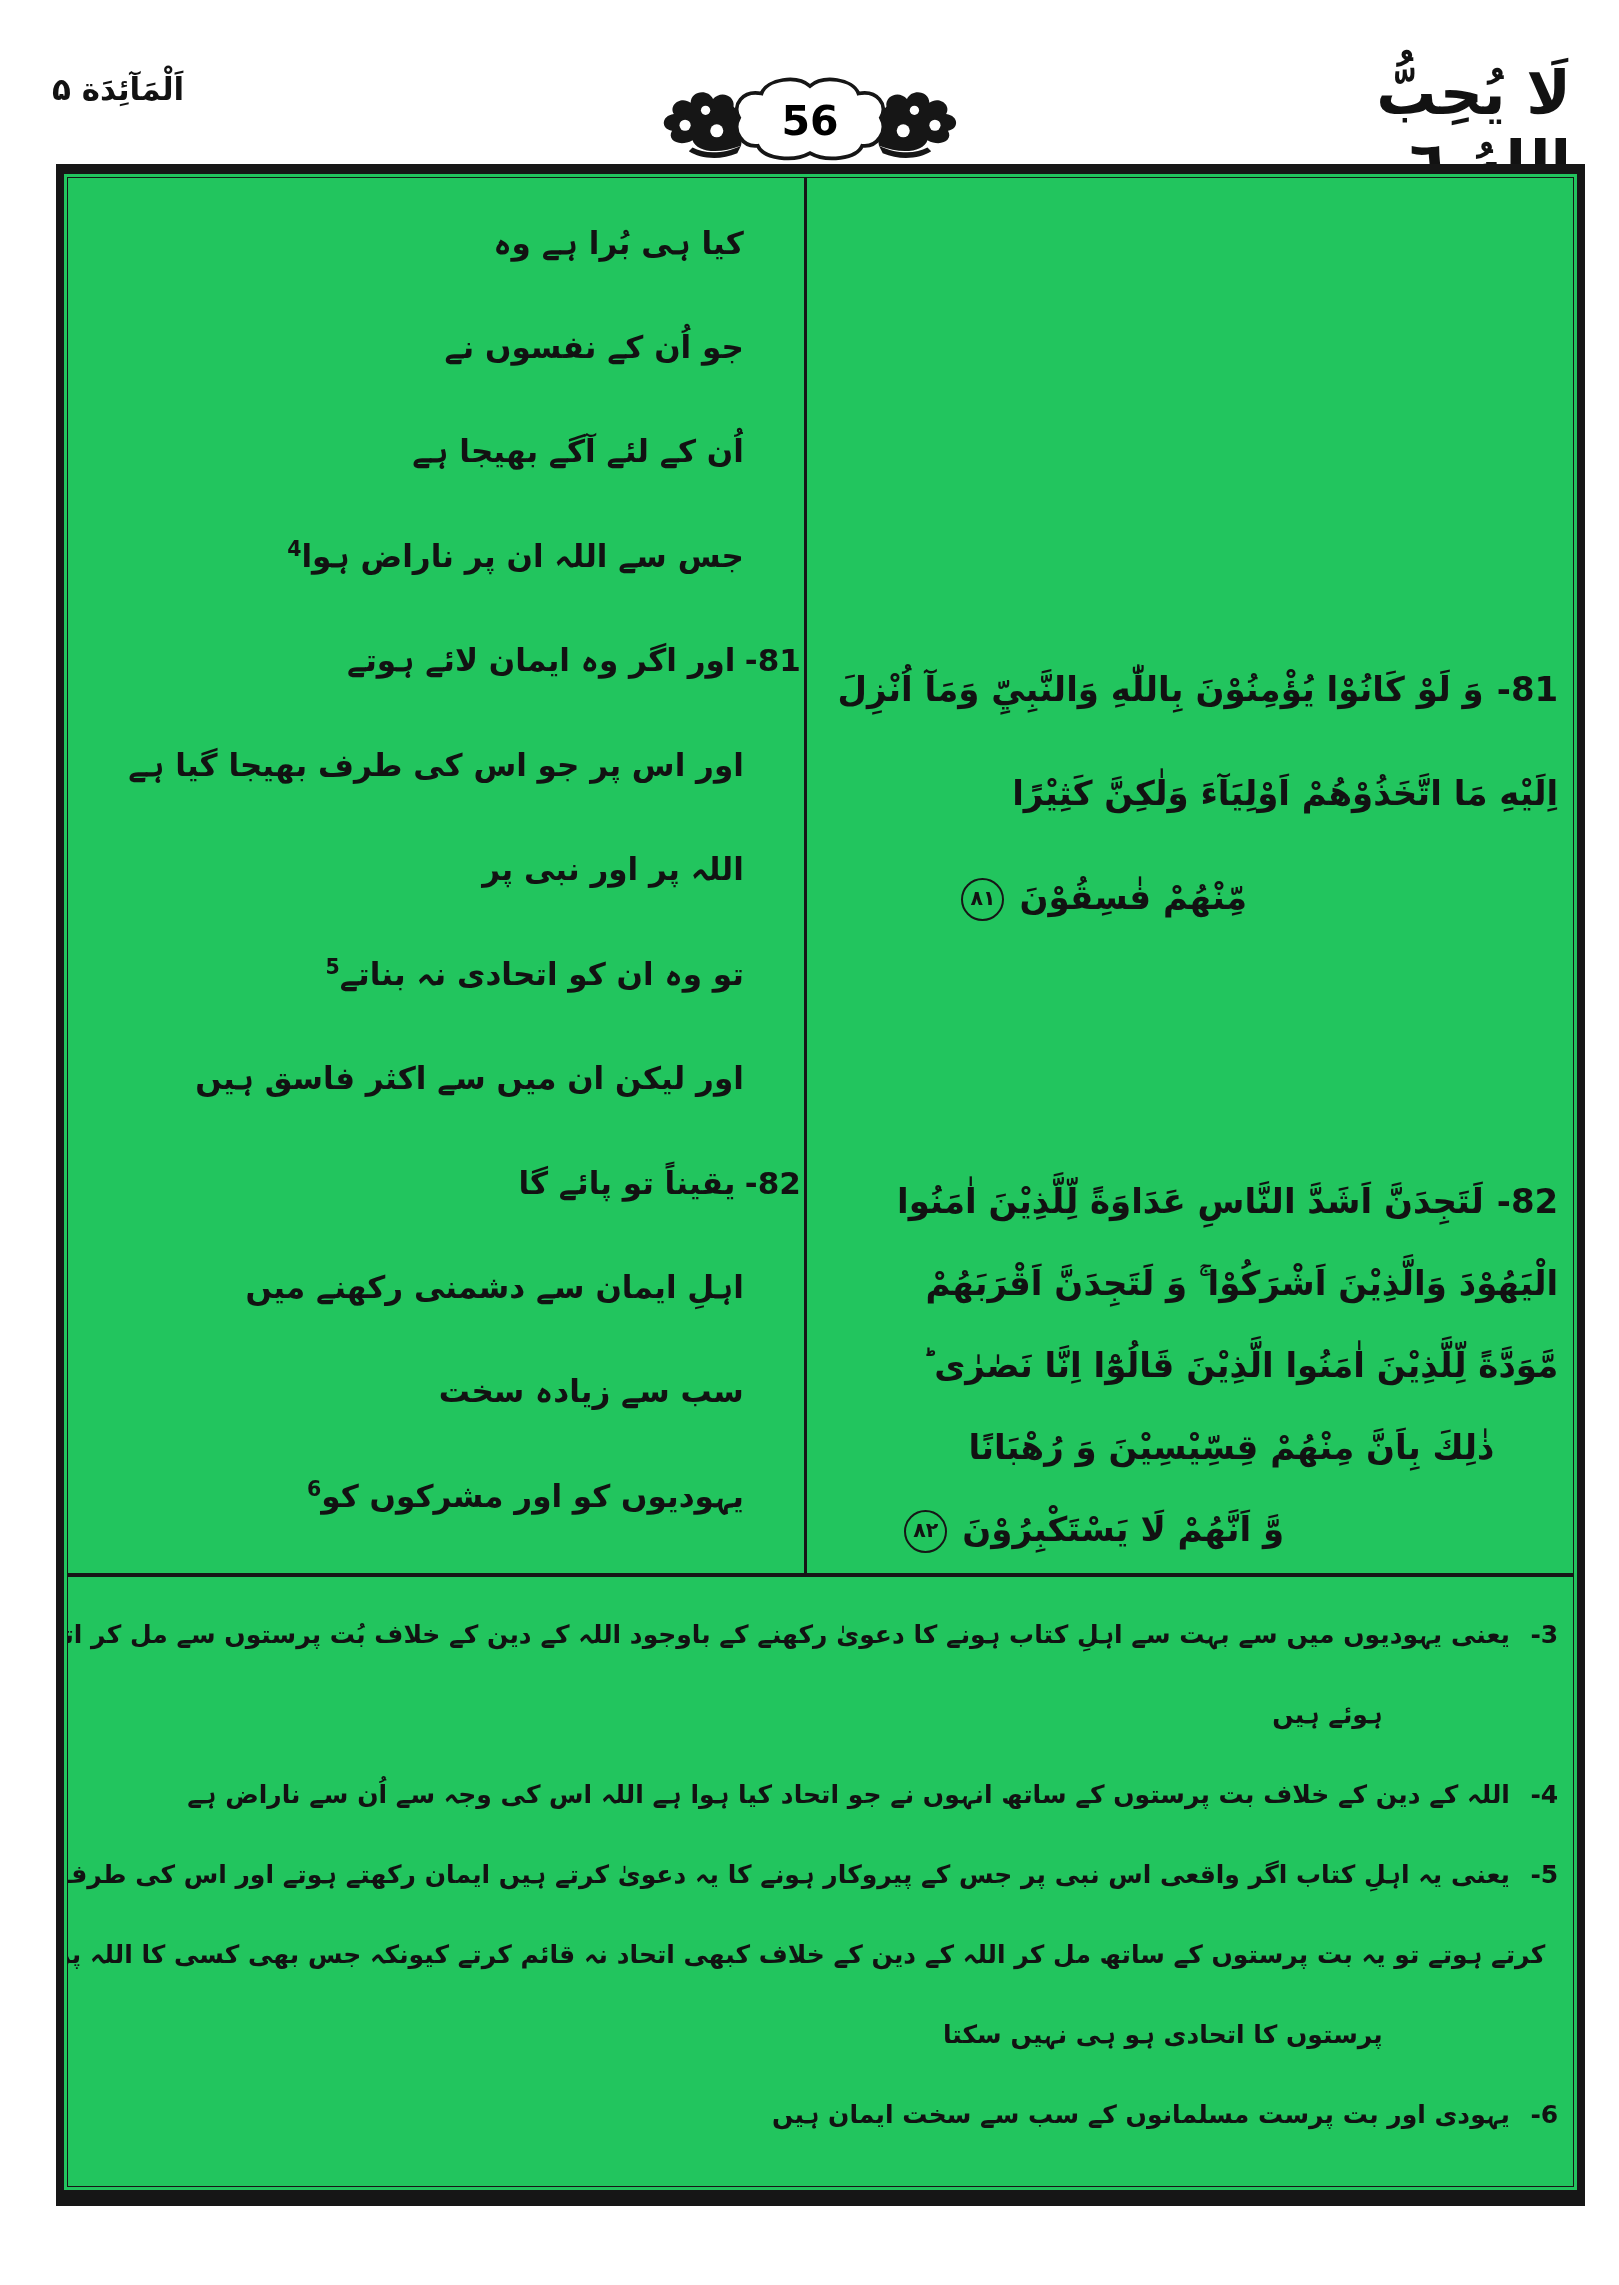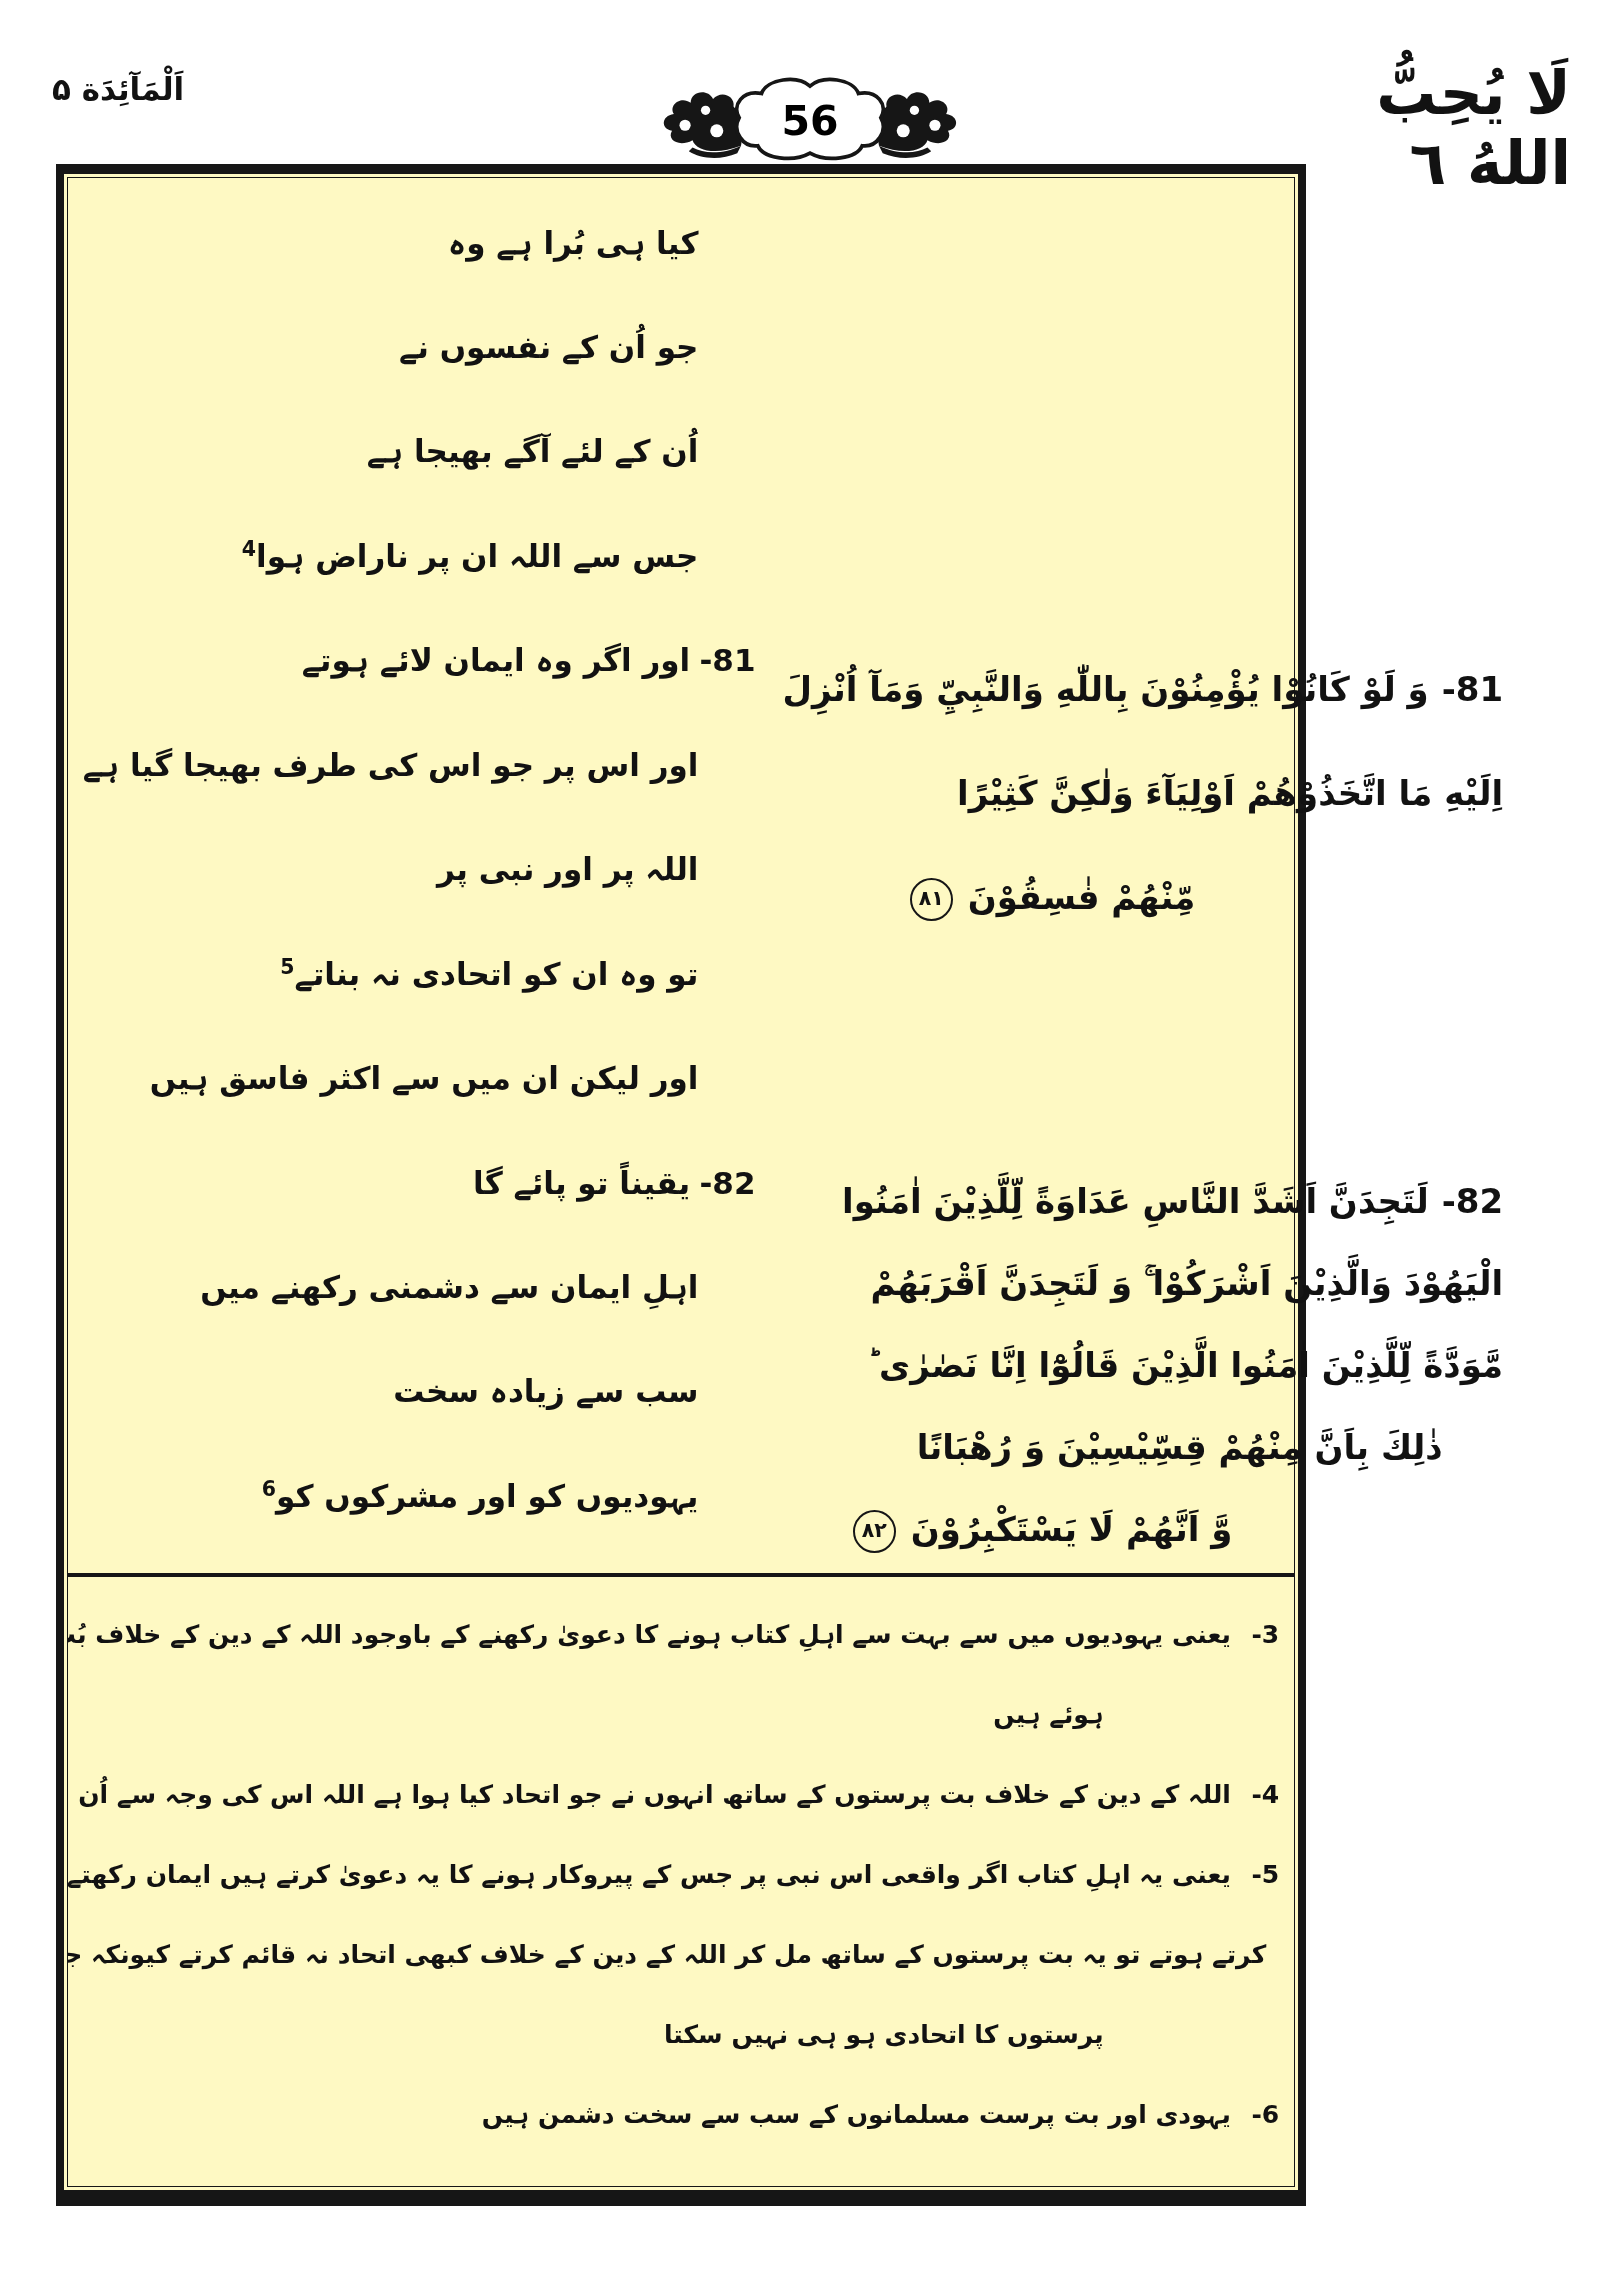--- a/index.html
+++ b/index.html
@@ -21,24 +21,24 @@
     position:absolute;left:50%;top:73px;transform:translateX(-50%);
     width:317px;height:97px;
   }
   .ornament-wrap svg{display:block;}
   .cartouche-num{
     font-size:44px;font-weight:bold;
     font-family:"DejaVu Sans", sans-serif;
   }
   
   .frame{
-    position:absolute;left:56px;top:164px;width:1250px;height:2042px;
+    position:absolute;left:56px;top:164px;width:1529px;height:2042px;
     box-sizing:border-box;
     border:solid #161616;border-width:10.3px 8.4px 16px 8.4px;
-    background:#fef9c3;
+    background:#22c55e;
   }
   .frame-inner{
     position:absolute;inset:2.8px;border:1.9px solid #161616;
   }
   
   .main-section{
     position:absolute;top:0;left:0;right:0;height:1399px;
     display:flex;flex-direction:row;
     border-bottom:4.7px solid #161616;
     box-sizing:border-box;
@@ -167,19 +167,19 @@
         </div>
         <div class="footnote fn-1">
           <div class="fn-line"><span class="fn-marker">4-</span><span class="fn-text">اللہ کے دین کے خلاف بت پرستوں کے ساتھ انہوں نے جو اتحاد کیا ہوا ہے اللہ اس کی وجہ سے اُن سے ناراض ہے</span></div>
         </div>
         <div class="footnote fn-2">
           <div class="fn-line"><span class="fn-marker">5-</span><span class="fn-text">یعنی یہ اہلِ کتاب اگر واقعی اس نبی پر جس کے پیروکار ہونے کا یہ دعویٰ کرتے ہیں ایمان رکھتے ہوتے اور اس کی طرف بھیجی کتاب پر عمل</span></div>
           <div class="fn-line"><span class="fn-text">کرتے ہوتے تو یہ بت پرستوں کے ساتھ مل کر اللہ کے دین کے خلاف کبھی اتحاد نہ قائم کرتے کیونکہ جس بھی کسی کا اللہ پر ایمان ہے وہ تو بت</span></div>
           <div class="fn-line"><span class="fn-text">پرستوں کا اتحادی ہو ہی نہیں سکتا</span></div>
         </div>
         <div class="footnote fn-3">
-          <div class="fn-line"><span class="fn-marker">6-</span><span class="fn-text">یہودی اور بت پرست مسلمانوں کے سب سے سخت دشمن ہیں</span></div>
+          <div class="fn-line"><span class="fn-marker">6-</span><span class="fn-text">یہودی اور بت پرست مسلمانوں کے سب سے سخت ایمان ہیں</span></div>
         </div>
       </div>
 
   </div>
 </div>
 
 
 </body></html>

